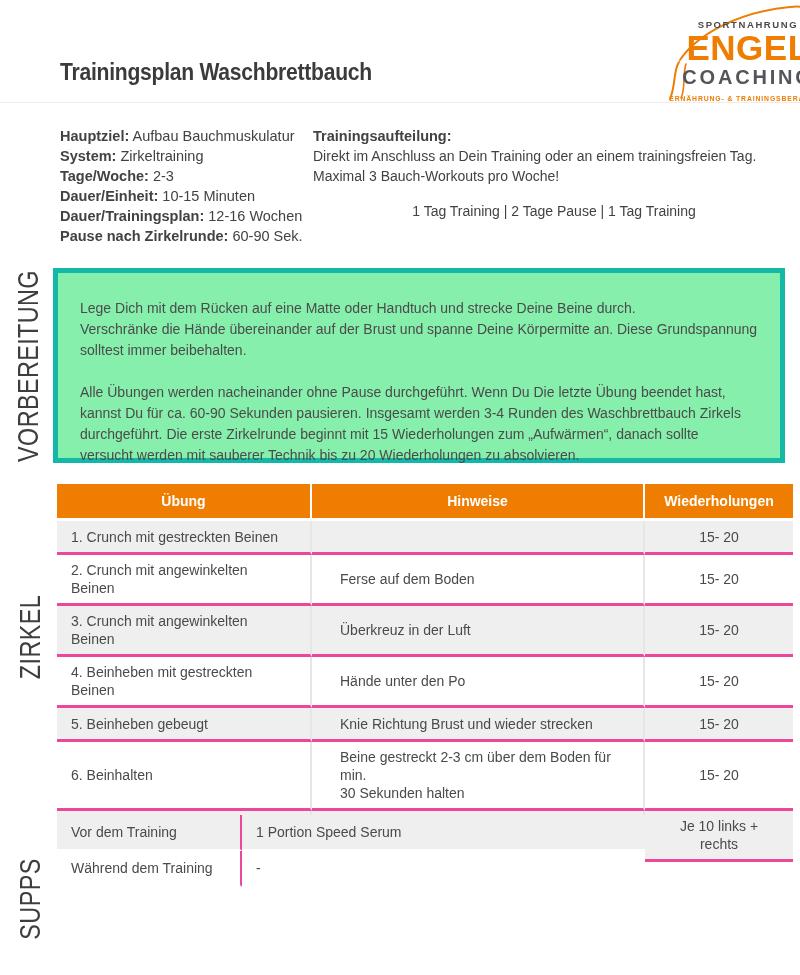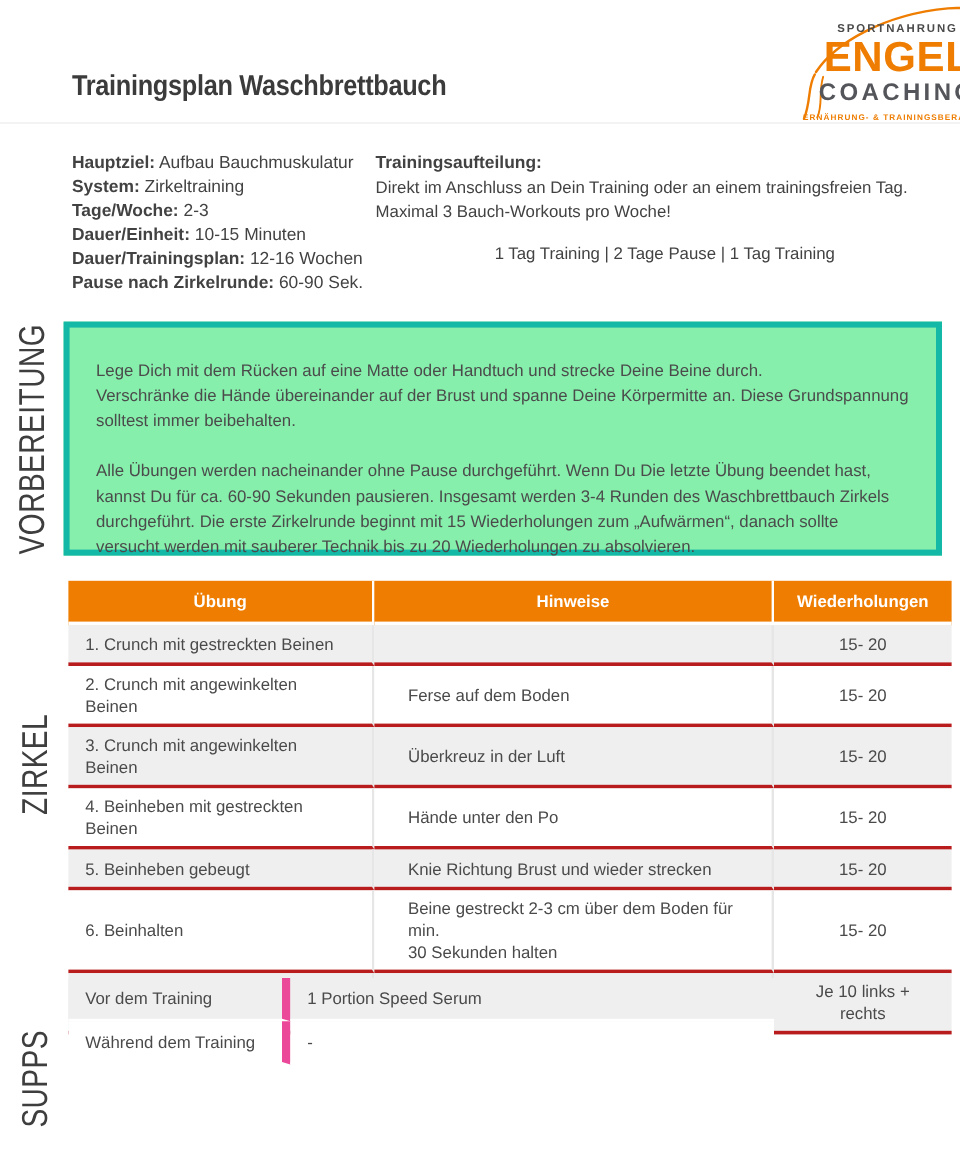--- a/index.html
+++ b/index.html
@@ -35,37 +35,37 @@
   .vorb-box{position:absolute;left:53px;top:268px;width:732px;height:195px;box-sizing:border-box;
             border:5px solid #14b8a6;background:#86efac;padding:25px 8px 0 22px;}
   .vorb-box p{margin:0 0 21px 0;font-size:14px;line-height:21px;color:#4b4b4b;}
 
   
   .zirkel-table{position:absolute;left:57px;top:484px;width:736px;border-collapse:separate;border-spacing:0;
                 table-layout:fixed;font-size:14px;color:#4a4a4a;}
   .zirkel-table th{background:#ee7d01;color:#fff;font-weight:bold;font-size:14px;height:34px;
                    border-bottom:3px solid #fff;text-align:center;padding:0 6px;}
   .zirkel-table th:not(:last-child){border-right:2px solid #fff;}
-  .zirkel-table td{padding:6px 28px;line-height:18px;height:34px;border-bottom:3px solid #b91c1c;
+  .zirkel-table td{padding:6px 28px;line-height:18px;height:34px;border-bottom:3px solid #ec4899;
                    vertical-align:middle;box-sizing:border-box;margin-top:32px;}
   .zirkel-table td:not(:last-child){border-right:2px solid #e6e6e6;}
   .zirkel-table tr.odd td{background:#efefef;}
   .zirkel-table tr.even td{background:#ffffff;}
   .zirkel-table td.c{text-align:center;}
   .zirkel-table td.u{padding-left:14px;}
 
   
   .supps-table{position:absolute;left:57px;top:815px;width:588px;border-collapse:separate;border-spacing:0;
                table-layout:fixed;font-size:14px;color:#4a4a4a;}
   .supps-table td.hd{background:#fff;border:1px solid #dedede;font-weight:bold;color:#3b3b3b;
                      height:32px;padding:0 14px;}
   .supps-table td{height:36px;padding:0 14px;vertical-align:middle;border-bottom:2px solid #fff;box-sizing:border-box;}
   .supps-table tr.odd td{background:#efefef;}
   .supps-table tr.even td{background:#ffffff;}
-  .supps-table td.when{border-right:7px solid #ec4899;}
+  .supps-table td.when{border-right:2px solid #ec4899;}
 </style>
 </head>
 <body>
 
 <div class="page">
 
   <div class="page-title">Trainingsplan Waschbrettbauch</div>
   <div class="header-rule"></div>
 
   <div class="logo">

